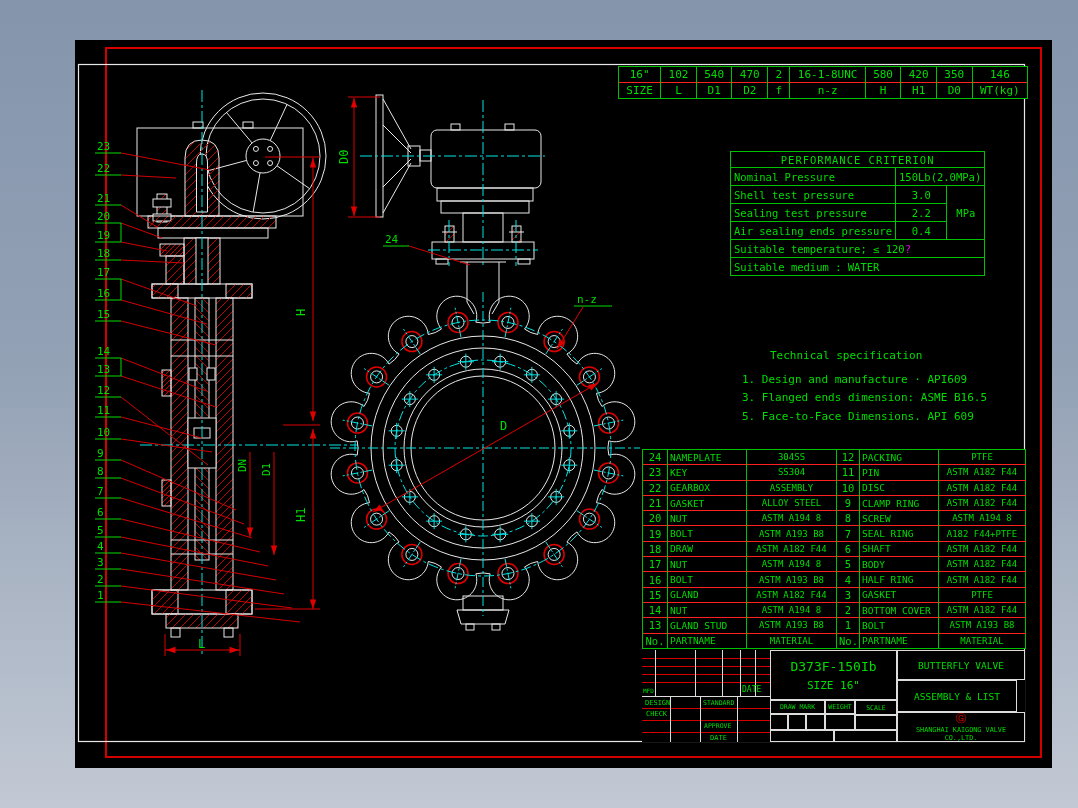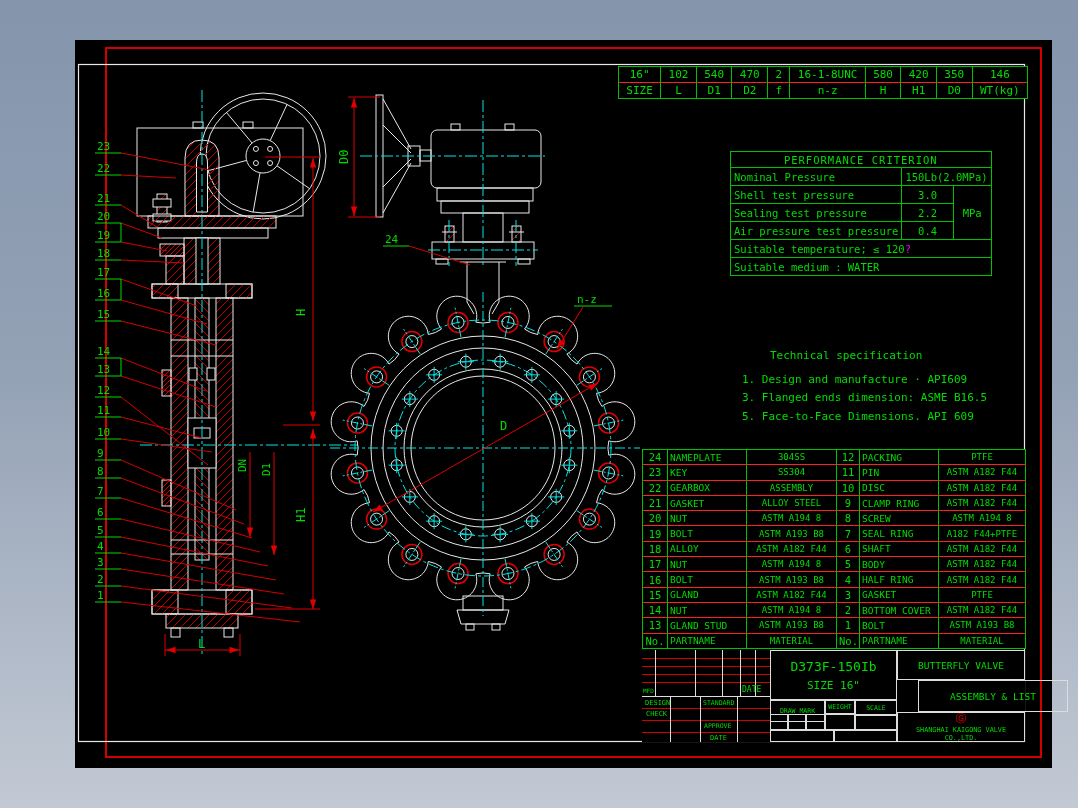--- a/index.html
+++ b/index.html
@@ -428,21 +428,21 @@
     <tr>
       <td>Shell test pressure</td>
       <td class="num" style="width:47px">3.0</td>
       <td rowspan="3" class="num" style="width:32px">MPa</td>
     </tr>
     <tr>
       <td>Sealing test pressure</td>
       <td class="num">2.2</td>
     </tr>
     <tr>
-      <td>Air pressure test pressure</td>
+      <td>Air sealing ends pressure</td>
       <td class="num">0.4</td>
     </tr>
     <tr>
           <td colspan="3"><span>Suitable temperature; ≤ 120</span><span class="mag">?</span></td>
         </tr>
     <tr>
           <td colspan="3">Suitable medium :   WATER</td>
         </tr>
   </tbody>
     </table>
@@ -490,21 +490,21 @@
         <td>NUT</td>
         <td class="mat">ASTM A194 8</td>
       </tr>
         <tr>
         <td class="no">19</td>
         <td>BOLT</td>
         <td class="mat">ASTM A193 B8</td>
       </tr>
         <tr>
         <td class="no">18</td>
-        <td>ALLOY</td>
+        <td>DRAW</td>
         <td class="mat">ASTM A182 F44</td>
       </tr>
         <tr>
         <td class="no">17</td>
         <td>NUT</td>
         <td class="mat">ASTM A194 8</td>
       </tr>
         <tr>
         <td class="no">16</td>
         <td>BOLT</td>
@@ -631,31 +631,31 @@
     <div class="tiny" style="left:3px;top:49px;">DESIGN</div>
     <div class="tiny" style="left:61px;top:49px;font-size:6.5px;">STANDARD</div>
     <div class="tiny" style="left:4px;top:60px;">CHECK</div>
     <div class="tiny" style="left:62px;top:72px;font-size:6.5px;">APPROVE</div>
     <div class="tiny" style="left:68px;top:84px;">DATE</div>
 
     <div class="box" style="left:128px;top:0;width:127px;height:50px;flex-direction:column;">
       <div style="font-size:13px;">D373F-150Ib</div>
       <div style="font-size:11px;margin-top:5px;">SIZE 16"</div>
     </div>
-    <div class="box" style="left:128px;top:50px;width:55px;height:22px;font-size:6.5px;">DRAW MARK</div>
+    <div class="box" style="left:128px;top:50px;width:55px;height:14px;font-size:6.5px;">DRAW MARK</div>
     <div class="box" style="left:183px;top:50px;width:30px;height:14px;font-size:6.5px;">WEIGHT</div>
     <div class="box" style="left:213px;top:50px;width:42px;height:16px;font-size:6.5px;">SCALE</div>
     <div class="box" style="left:128px;top:64px;width:18px;height:16px;"></div>
     <div class="box" style="left:146px;top:64px;width:18px;height:16px;"></div>
     <div class="box" style="left:164px;top:64px;width:19px;height:16px;"></div>
     <div class="box" style="left:183px;top:64px;width:30px;height:16px;"></div>
     <div class="box" style="left:213px;top:64px;width:42px;height:16px;"></div>
     <div class="box" style="left:128px;top:80px;width:64px;height:12px;"></div>
     <div class="box" style="left:192px;top:80px;width:63px;height:12px;"></div>
 
     <div class="box" style="left:255px;top:0;width:128px;height:30px;font-size:9.5px;">BUTTERFLY VALVE</div>
-    <div class="box" style="left:255px;top:30px;width:150px;height:32px;font-size:9.5px;margin-left:21px;">ASSEMBLY &amp; LIST</div>
+    <div class="box" style="left:255px;top:30px;width:120px;height:32px;font-size:9.5px;">ASSEMBLY &amp; LIST</div>
     <div class="box" style="left:255px;top:62px;width:128px;height:30px;flex-direction:column;">
       <div style="color:#e00000;font-size:11px;line-height:11px;">Ⓖ</div>
       <div style="font-size:6.8px;margin-top:2px;">SHANGHAI KAIGONG VALVE CO.,LTD.</div>
     </div>
   </div>
 </div>
 
 </body></html>

